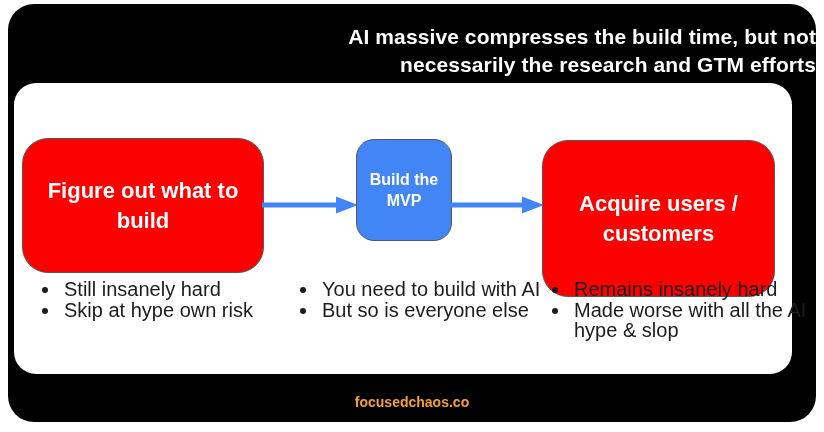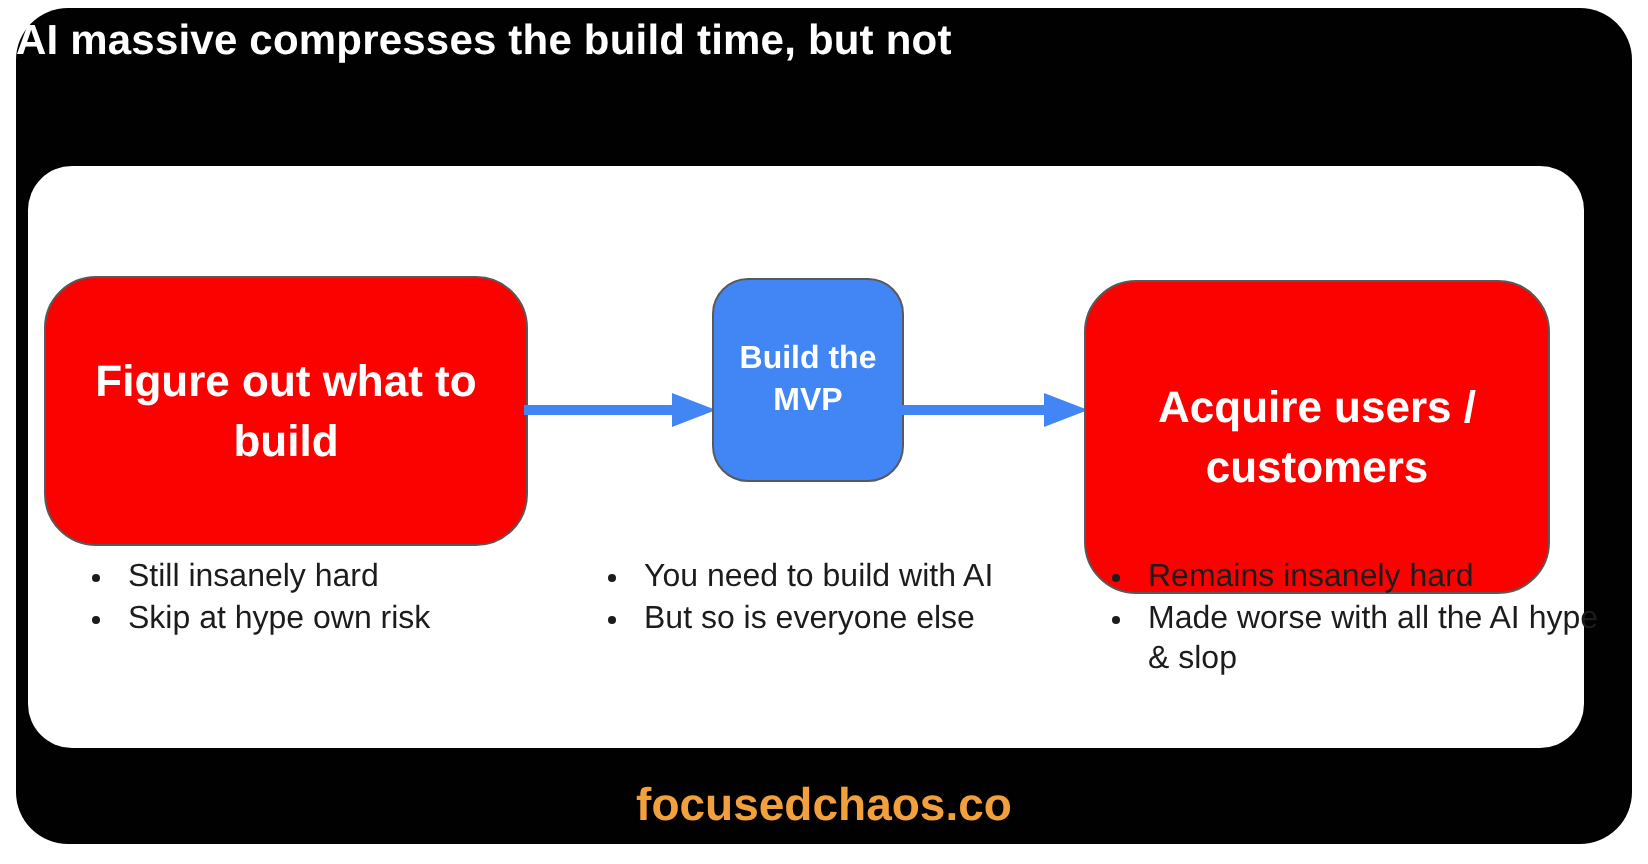--- a/index.html
+++ b/index.html
@@ -10,22 +10,22 @@
     position:relative;
     overflow:hidden;
   }
   .page{position:absolute;left:0;top:0;width:824px;height:432px;}
   .frame{
     position:absolute;left:8px;top:4px;width:808px;height:418px;
     background:#010101;border-radius:26px;
   }
   .title{
     position:absolute;left:0;top:0;width:808px;
-    padding-top:3px;
-    text-align:left;color:#ffffff;
+    padding-top:19px;
+    text-align:right;color:#ffffff;
     font-weight:bold;font-size:21px;line-height:28px;
     letter-spacing:0.1px;
   }
   .panel{
     position:absolute;left:14px;top:83px;width:778px;height:291px;
     background:#ffffff;border-radius:22px;
   }
   .step-box{
     position:absolute;
     display:flex;align-items:center;justify-content:center;
@@ -36,39 +36,40 @@
   .box-blue{background:#4285f4;border-radius:18px;font-size:16px;line-height:21px;}
   #box1{left:8px;top:55px;width:242px;height:135px;padding:0 18px;text-align:center;}
   #box2{left:342px;top:56px;width:96px;height:102px;padding:0 12px;}
   #box3{left:528px;top:57px;width:233px;height:157px;padding:0 14px;}
   .arrow{position:absolute;top:112px;height:20px;}
   #arrow1{left:248px;width:96px;}
   #arrow2{left:436px;width:94px;}
   .bullets{
     position:absolute;top:196px;margin:0;
     padding-left:17px;list-style:disc;
-    font-size:16px;line-height:20px;color:#1c1c1c;
+    font-size:20px;line-height:20px;color:#1c1c1c;
   }
   .bullets li{margin:0 0 1px 0;padding-left:3px;}
   #list1{left:30px;width:230px;}
   #list2{left:288px;width:232px;}
   #list3{left:540px;width:238px;}
   .footer{
     position:absolute;left:8px;top:389px;width:808px;height:26px;
     text-align:center;
-    color:#f2a03c;font-weight:bold;font-size:23px;line-height:26px;
+    color:#f2a03c;font-weight:bold;font-size:14px;line-height:26px;
   }
 </style>
 </head>
 <body>
 
 <div class="page">
   <div class="frame">
     <div class="title">
       <div>AI massive compresses the build time, but not</div>
+      <div>necessarily the research and GTM efforts</div>
     </div>
   </div>
 
   <div class="panel">
 
     <div id="box1" class="step-box box-red">
       <span>Figure out what to build</span>
     </div>
 
     <svg id="arrow1" class="arrow" viewBox="0 0 96 20">

